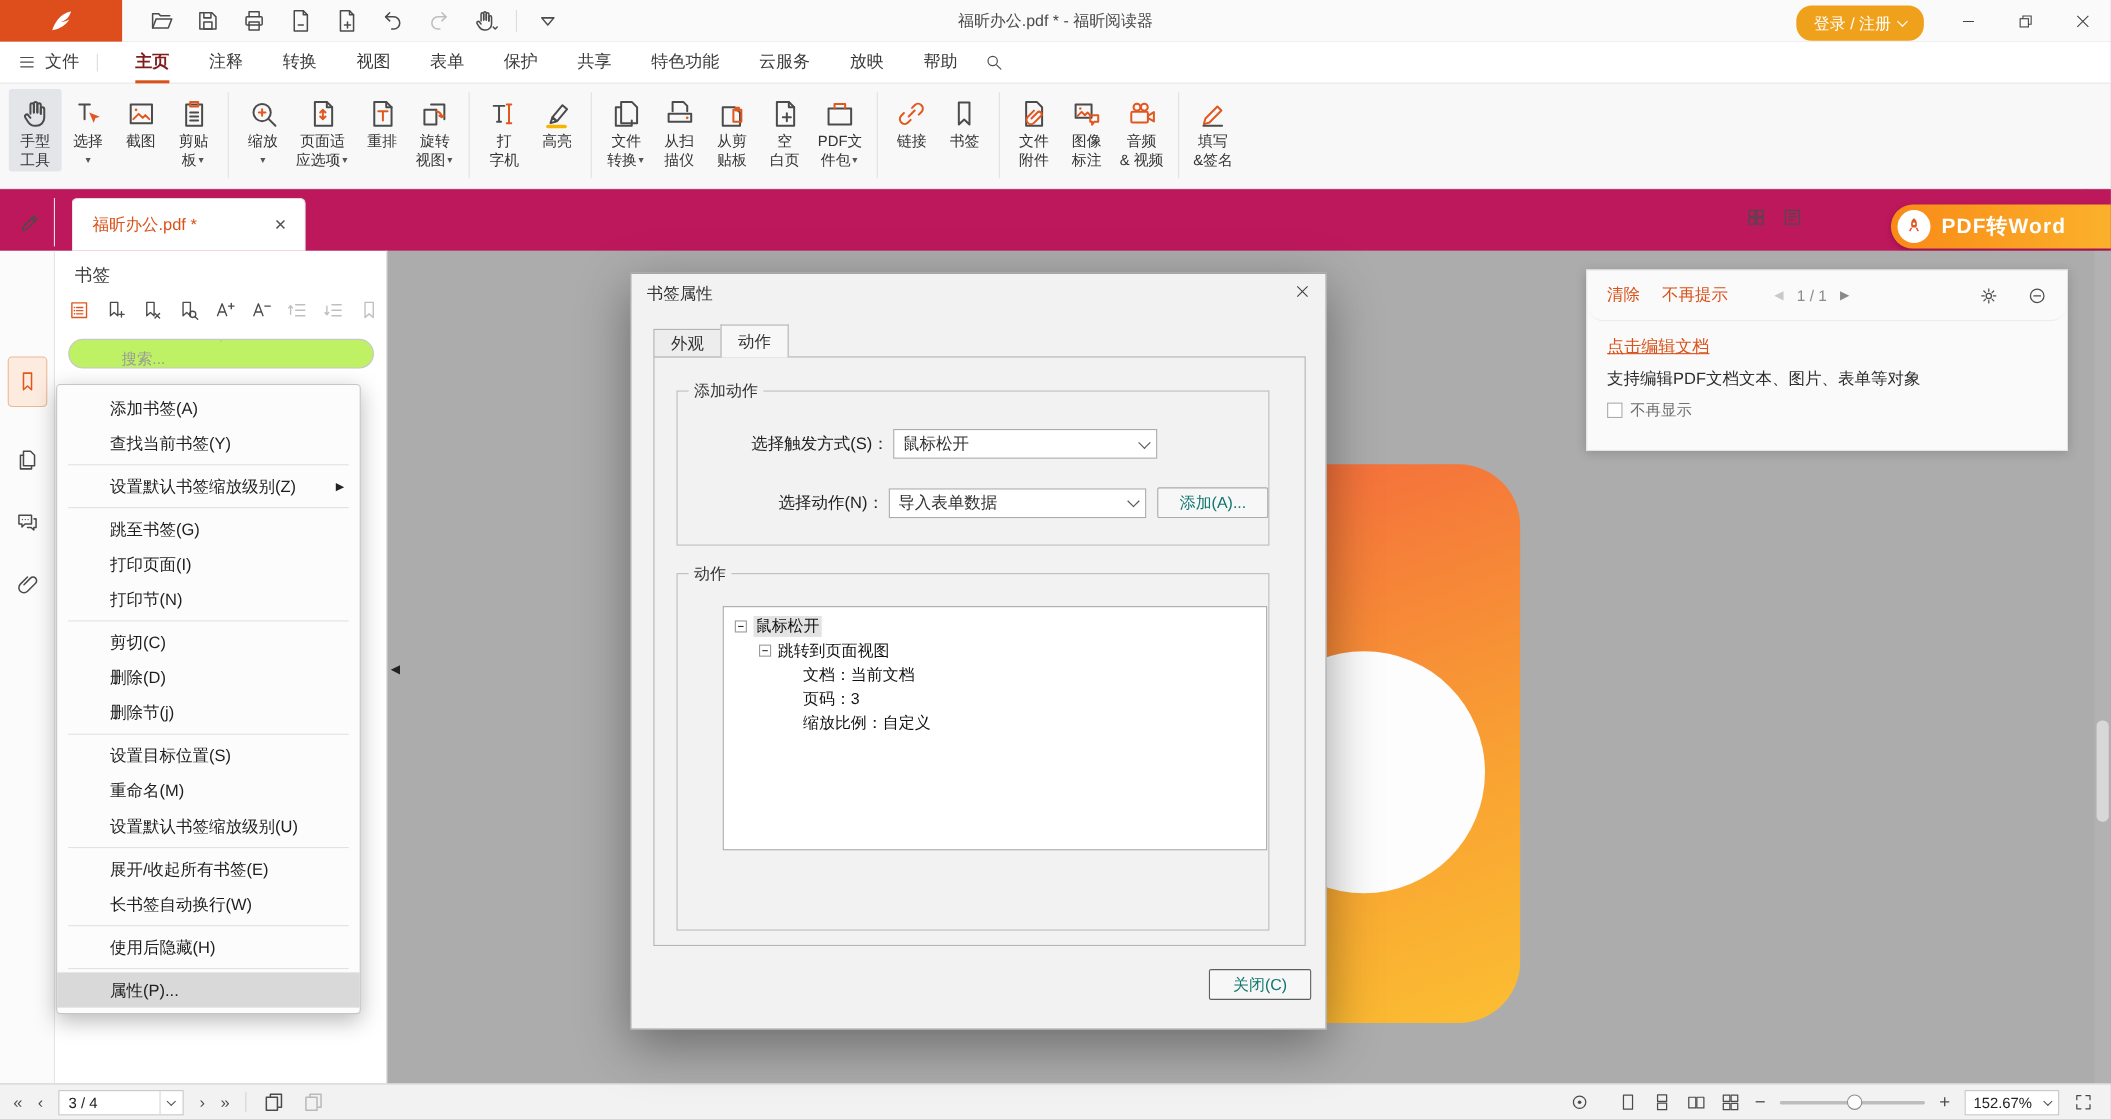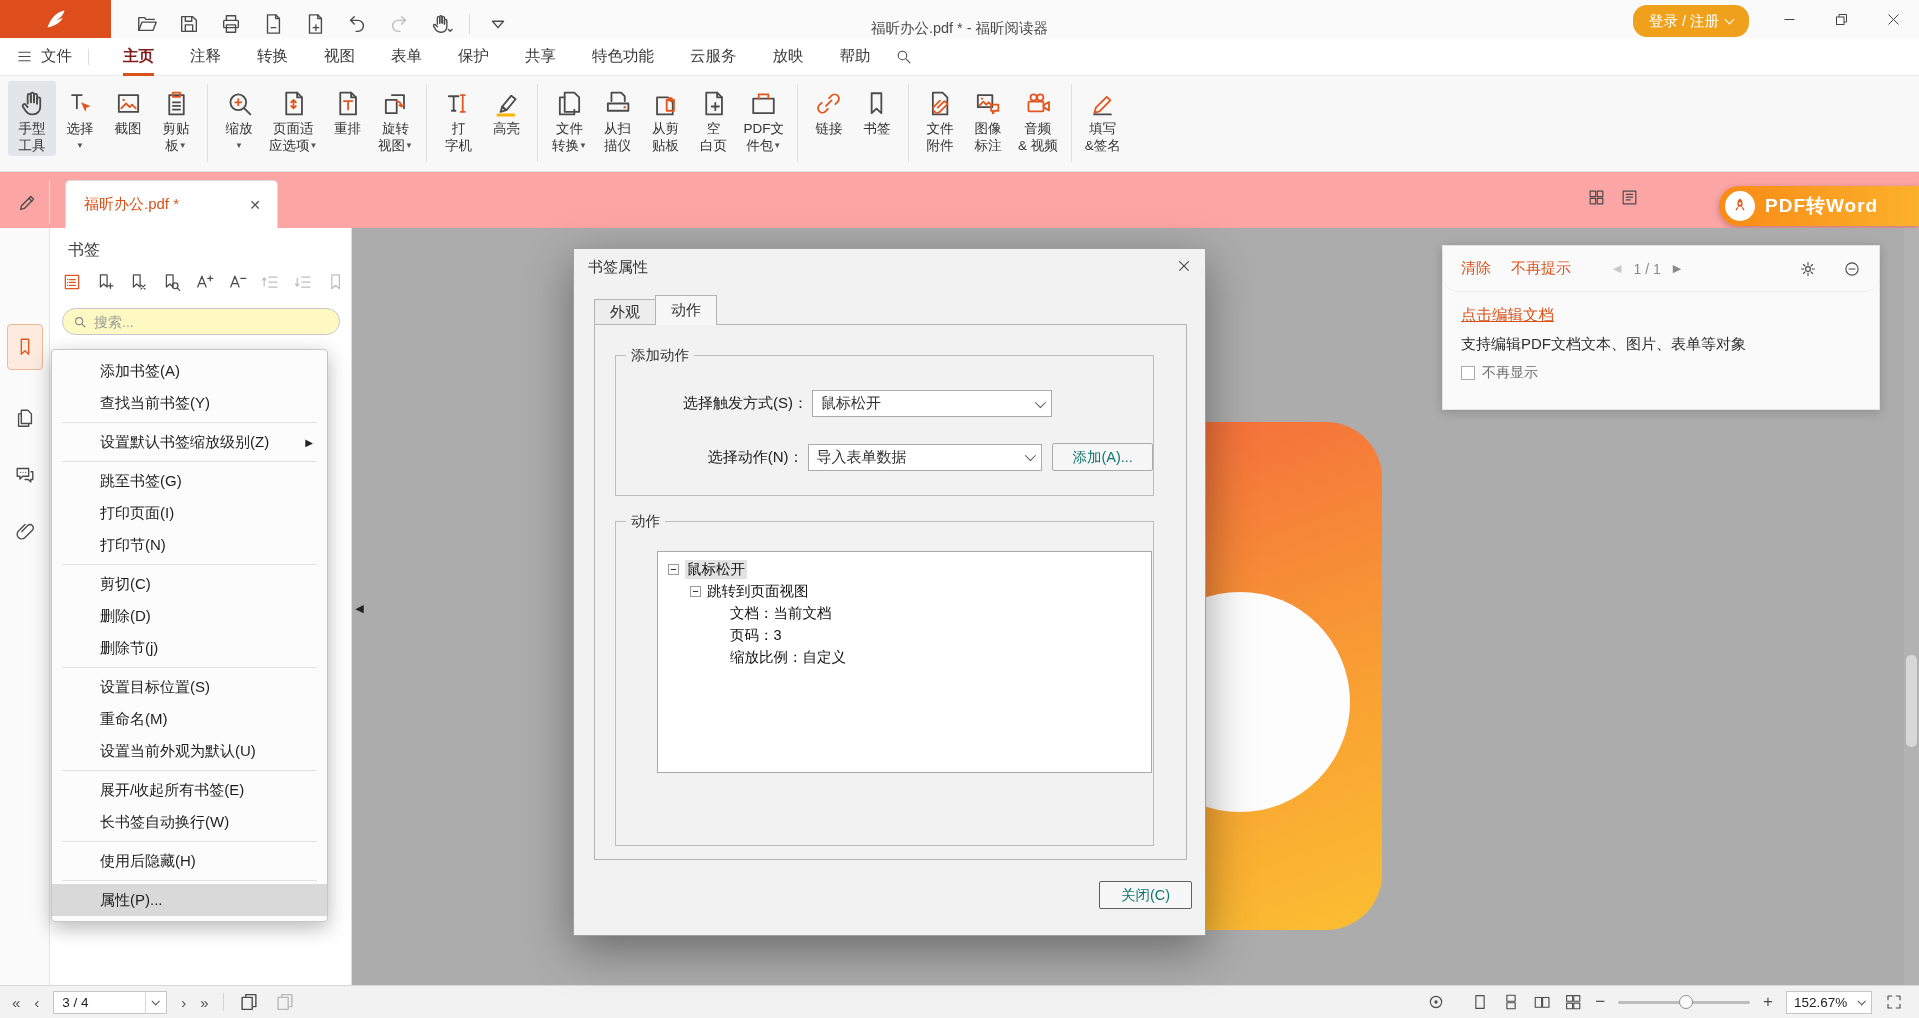--- a/index.html
+++ b/index.html
@@ -4,21 +4,21 @@
 <style>
   *{margin:0;padding:0;box-sizing:border-box;}
   html,body{width:1919px;height:1018px;overflow:hidden;}
   body{font-family:"Liberation Sans","DejaVu Sans",sans-serif;background:#ACACAD;position:relative;font-size:15px;color:#333;}
   .ic{display:inline-flex;align-items:center;justify-content:center;color:#4b4b4b;}
   .ic svg{width:22px;height:22px;fill:none;stroke:currentColor;stroke-width:1.5;stroke-linecap:round;stroke-linejoin:round;overflow:visible;}
   .oc{stroke:#E0571F;}
   .of{fill:#E0571F;stroke:none;}
   .yl{stroke:#F7B500;stroke-width:2.6;}
   
-  .titlebar{position:absolute;left:0;top:0;width:1919px;height:38px;background:#FAFAFB;display:flex;align-items:flex-end;}
+  .titlebar{position:absolute;left:0;top:0;width:1919px;height:38px;background:#FAFAFB;display:flex;align-items:center;}
   .logo{width:111px;height:38px;background:#DE4E1D;display:flex;align-items:center;justify-content:center;}
   .logo svg{width:24px;height:24px;}
   .qtools{display:flex;align-items:center;gap:14px;margin-left:22px;}
   .qtools .ic{width:28px;height:28px;cursor:pointer;}
   .qtools .dis{color:#BDBDBD;}
   .tdiv{width:1px;height:20px;background:#DCDCDC;}
   .apptitle{position:absolute;left:0;right:0;text-align:center;font-size:14.5px;color:#4a4a4a;pointer-events:none;}
   .login{position:absolute;right:170px;top:5px;height:28px;padding:16px 16px;background:#F0A11C;border-radius:14px;color:#fff;font-size:14.5px;display:flex;align-items:center;gap:7px;cursor:pointer;}
   .login .chev{width:7px;height:7px;border-right:1.6px solid #fff;border-bottom:1.6px solid #fff;transform:rotate(45deg);margin-top:-3px;}
   .wbtns{position:absolute;right:0;top:0;height:38px;display:flex;}
@@ -39,21 +39,21 @@
   .rbtn{min-width:48px;padding:5px 6px 2px;border-radius:3px;display:flex;flex-direction:column;align-items:center;cursor:pointer;}
   .rbtn.sel{background:#E3E5E8;}
   .rbtn .ic{height:34px;}
   .rbtn .ic svg{width:29px;height:29px;}
   .rlab{font-size:13.5px;line-height:17px;color:#333;text-align:center;white-space:nowrap;}
   .rlab .caret{font-size:8px;color:#555;vertical-align:2px;}
   .rdiv{width:1px;height:78px;background:#E0E0E1;margin:3px 7px 0;}
   .rib-collapse{position:absolute;right:16px;top:168px;color:#6a6a6a;cursor:pointer;}
   .rib-collapse svg{width:13px;height:13px;}
   
-  .tabbar{position:absolute;left:0;top:172px;width:1919px;height:56px;background:#fca5a5;}
+  .tabbar{position:absolute;left:0;top:172px;width:1919px;height:56px;background:#be185d;}
   .pencil{position:absolute;left:6px;top:8px;width:44px;height:44px;display:flex;align-items:center;justify-content:center;border-right:1px solid #E2E2E3;cursor:pointer;}
   .doctab{position:absolute;left:65px;top:8px;width:213px;height:48px;background:#FFFFFF;border:1px solid #DBDBDC;border-bottom:none;border-radius:5px 5px 0 0;display:flex;align-items:center;padding:0 12px 0 18px;}
   .doctab .tname{color:#D9521B;font-size:15px;flex:1;}
   .doctab .tclose{color:#555;font-size:14px;cursor:pointer;width:20px;text-align:center;}
   .tabbar-icons{position:absolute;right:280px;top:16px;display:flex;gap:14px;color:#4b4b4b;}
   .tabbar-icons .ic{cursor:pointer;}
   .tabbar-icons .ic svg{width:19px;height:19px;}
   .p2w{position:absolute;right:0;top:14px;width:200px;height:40px;background:linear-gradient(90deg,#F98A16,#FBB12B);border-radius:20px 0 0 20px;display:flex;align-items:center;gap:10px;padding-left:6px;cursor:pointer;box-shadow:0 2px 6px rgba(0,0,0,.25);}
   .p2w .badge{width:30px;height:30px;background:#fff;border-radius:50%;display:flex;align-items:center;justify-content:center;}
   .p2w .badge svg{width:20px;height:20px;}
@@ -63,21 +63,21 @@
   .leftstrip{position:absolute;left:0;top:0;width:50px;height:757px;background:#FBFBFC;border-right:1px solid #E5E5E6;}
   .navicon{position:absolute;left:7px;width:36px;height:40px;display:flex;align-items:center;justify-content:center;cursor:pointer;color:#555;}
   .navicon.act{height:46px;background:#FCEBDE;border:1px solid #ECB896;border-radius:4px;color:#E0571F;}
   .panel{position:absolute;left:50px;top:0;width:302px;height:757px;background:#FFFFFF;border-right:1px solid #DDDDDE;}
   .ptitle{position:absolute;left:18px;top:12px;font-size:16px;color:#404040;}
   .ptools{position:absolute;left:10px;top:42px;display:flex;gap:9px;align-items:center;}
   .ptools .ic{width:24px;height:24px;cursor:pointer;}
   .ptools .ic svg{width:20px;height:20px;}
   .ptools .dis{color:#BFBFBF;}
   .ptools .orange{color:#E0571F;}
-  .searchbox{position:absolute;left:12px;top:80px;width:278px;height:27px;border:1px solid #C8C8C8;border-radius:14px;background:#fef9c3;display:flex;align-items:center;padding:0 10px;gap:7px;}
+  .searchbox{position:absolute;left:12px;top:80px;width:278px;height:27px;border:1px solid #C8C8C8;border-radius:14px;background:#bef264;display:flex;align-items:center;padding:0 10px;gap:7px;flex-direction:column;}
   .searchbox svg{width:14px;height:14px;color:#8a8a8a;}
   .searchbox input{border:none;outline:none;flex:1;font-size:14px;color:#333;font-family:inherit;background:transparent;}
   .searchbox input::placeholder{color:#9A9A9A;}
   .collapse-handle{position:absolute;left:352px;top:362px;width:15px;height:36px;display:flex;align-items:center;justify-content:center;color:#222;font-size:11px;cursor:pointer;}
   
   .ctxmenu{position:absolute;left:51px;top:121px;width:277px;background:#FCFCFC;border:1px solid #C6C6C6;border-radius:4px;box-shadow:0 6px 20px rgba(0,0,0,.28);padding:5px 0;z-index:30;}
   .mi{height:32px;display:flex;align-items:center;padding-left:48px;padding-right:14px;font-size:15px;color:#1E1E1E;cursor:pointer;position:relative;}
   .mi.hl{background:#D9D9D9;}
   .mi .sub{margin-left:auto;font-size:10px;color:#222;}
   .msep{height:1px;background:#E2E2E2;margin:3px 10px;}
@@ -658,21 +658,21 @@
       <div class="mi">跳至书签(G)</div>
       <div class="mi">打印页面(I)</div>
       <div class="mi">打印节(N)</div>
       <div class="msep"></div>
       <div class="mi">剪切(C)</div>
       <div class="mi">删除(D)</div>
       <div class="mi">删除节(j)</div>
       <div class="msep"></div>
       <div class="mi">设置目标位置(S)</div>
       <div class="mi">重命名(M)</div>
-      <div class="mi">设置当前外观为默认(U)</div>
+      <div class="mi">设置默认书签缩放级别(U)</div>
       <div class="msep"></div>
       <div class="mi">展开/收起所有书签(E)</div>
       <div class="mi">长书签自动换行(W)</div>
       <div class="msep"></div>
       <div class="mi">使用后隐藏(H)</div>
       <div class="msep"></div>
       <div class="mi hl">属性(P)...</div>
     </div>
 </div>
 

